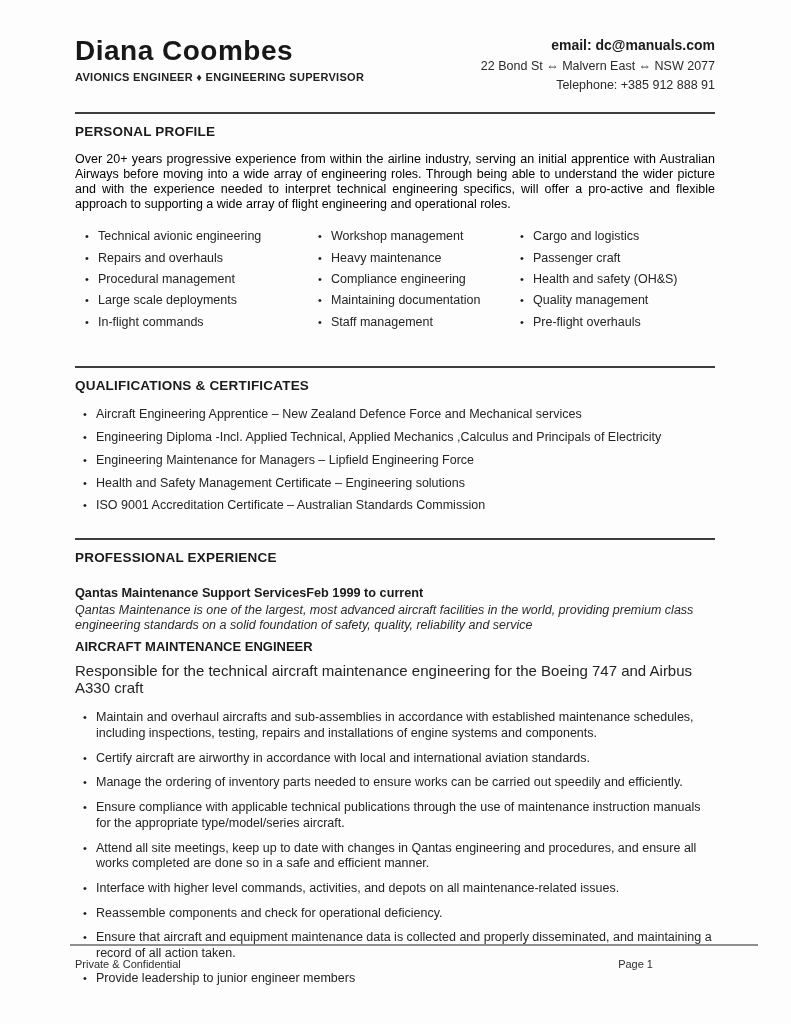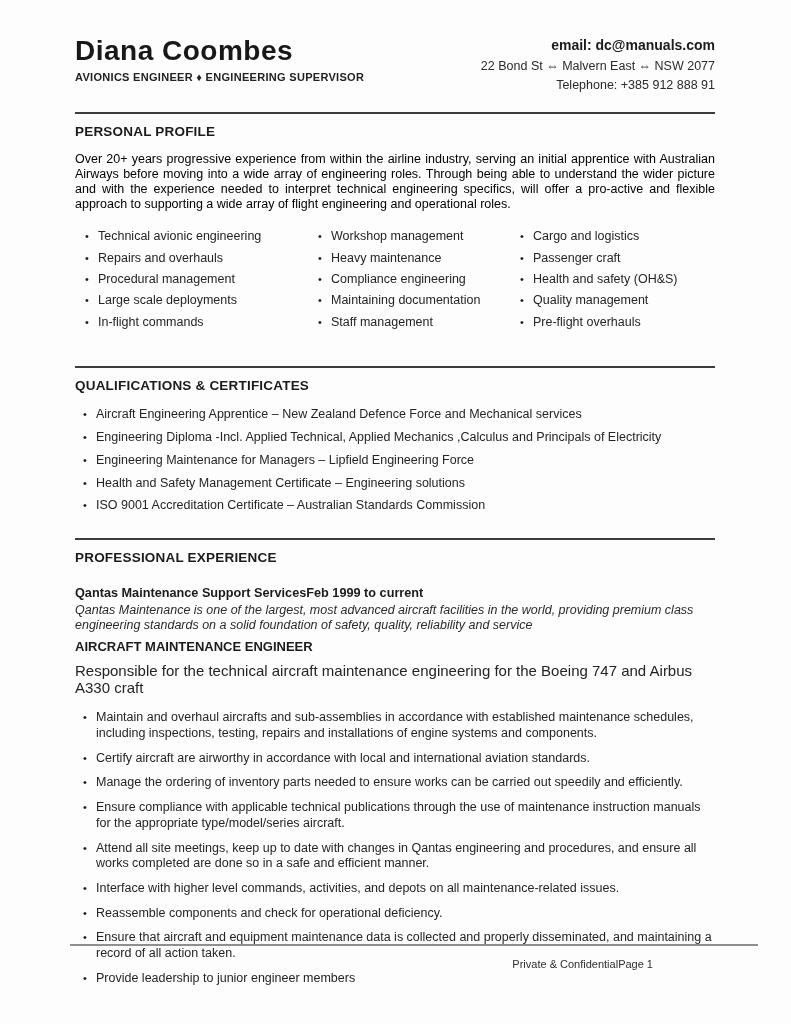--- a/index.html
+++ b/index.html
@@ -83,21 +83,21 @@
   }
   .job-role{font-size:13px;font-weight:bold;margin-top:7px;color:#1b1b1b;}
   .job-summary{font-size:15px;margin-top:8px;color:#242424;}
   
   .footer-rule{
     position:absolute;left:70px;top:944px;width:688px;
     border:none;border-top:2px solid #8f8f8f;margin:0;
   }
   .footer-row{
     position:absolute;left:75px;top:958px;width:640px;
-    display:flex;justify-content:flex-end;
+    display:flex;justify-content:space-between;
     font-size:11px;color:#2e2e2e;
   }
   .footer-row .page-num{margin-right:62px;}
 </style>
 </head>
 <body>
 
 <div class="page">
 
   <div class="header">

